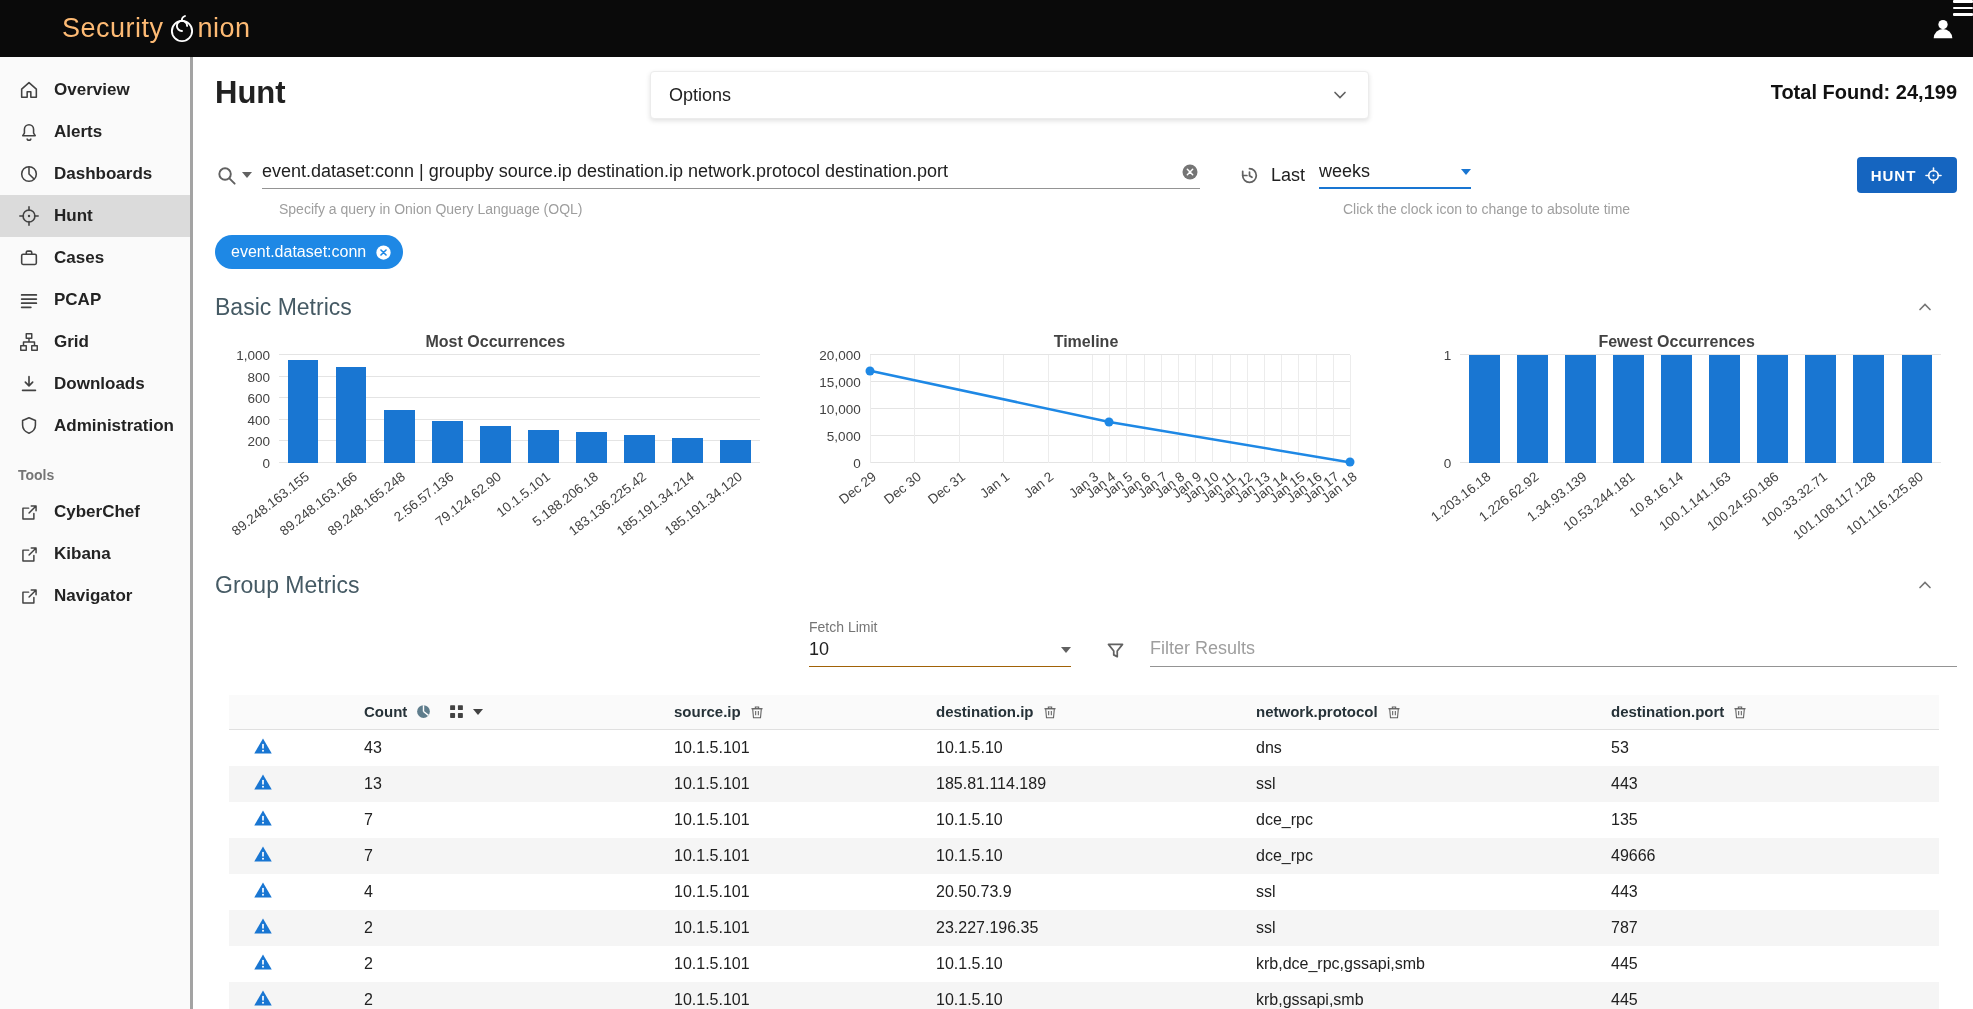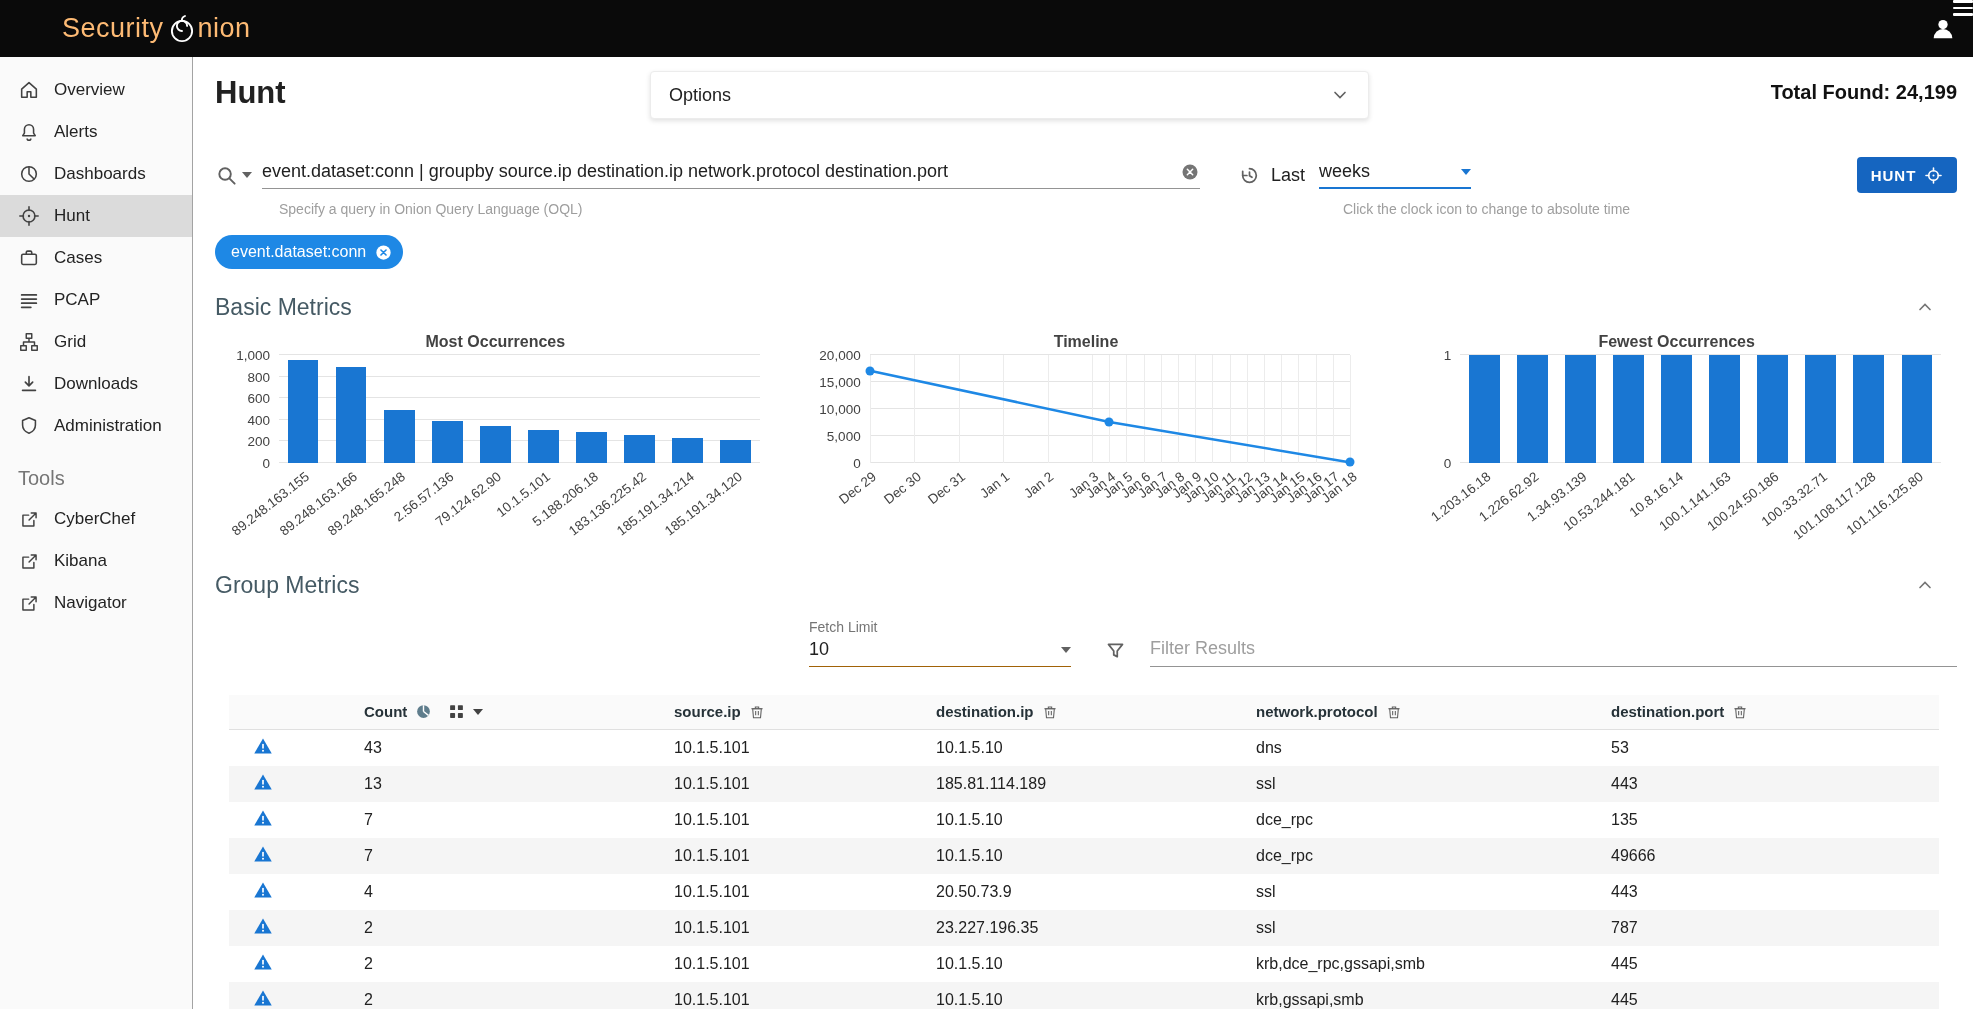--- a/index.html
+++ b/index.html
@@ -14,27 +14,27 @@
   .hamburger .bars { display:flex; flex-direction:column; gap:4px; }
   .hamburger .bars i { display:block; width:20px; height:2.5px; background:#fff; border-radius:1px; }
   .logo { display:flex; align-items:center; font-size:27px; font-weight:400; letter-spacing:0.5px; margin-left:6px; }
   .logo svg { margin:0 1px 0 3px; }
   .topbar-spacer { flex:1; }
   .avatar-btn { width:60px; height:57px; display:flex; align-items:center; justify-content:center;
     background:none; border:none; cursor:pointer; }
 
   
   .layout { display:flex; padding-top:57px; height:1009px; }
-  .sidebar { width:193px; min-width:193px; background:#fafafa; border-right:1px solid #a3a3a3;
-    padding-top:12px; height:952px; }
+  .sidebar { width:193px; min-width:193px; background:#fafafa; border-right:3px solid #a3a3a3;
+    padding-top:12px; height:952px;font-weight:bold; }
   .side-item { display:flex; align-items:center; gap:14px; height:42px; padding-left:18px;
     font-size:17px; color:#232323; cursor:pointer; }
   .side-item.selected { background:#dbdbdb; }
   .side-item .icon { width:22px; height:22px; display:flex; align-items:center; justify-content:center; }
-  .tools-label { font-size:20px; color:#757575; padding:20px 0 8px 18px; }
+  .tools-label { font-size:14px; color:#757575; padding:20px 0 8px 18px; }
 
   .main { flex:1; padding:14px 16px 0 22px; position:relative; }
 
   
   .header-row { position:relative; height:60px; }
   .page-title { position:absolute; left:0; top:4px; font-size:31px; font-weight:700; color:#212121; }
   .options-box { position:absolute; left:435px; top:0; width:719px; height:48px; background:#fff;
     border:1px solid #ececec; border-radius:4px; box-shadow:0 2px 5px rgba(0,0,0,0.12);
     display:flex; align-items:center; padding:0 18px; font-size:18px; color:#212121; cursor:pointer; }
   .options-box .grow { flex:1; }

